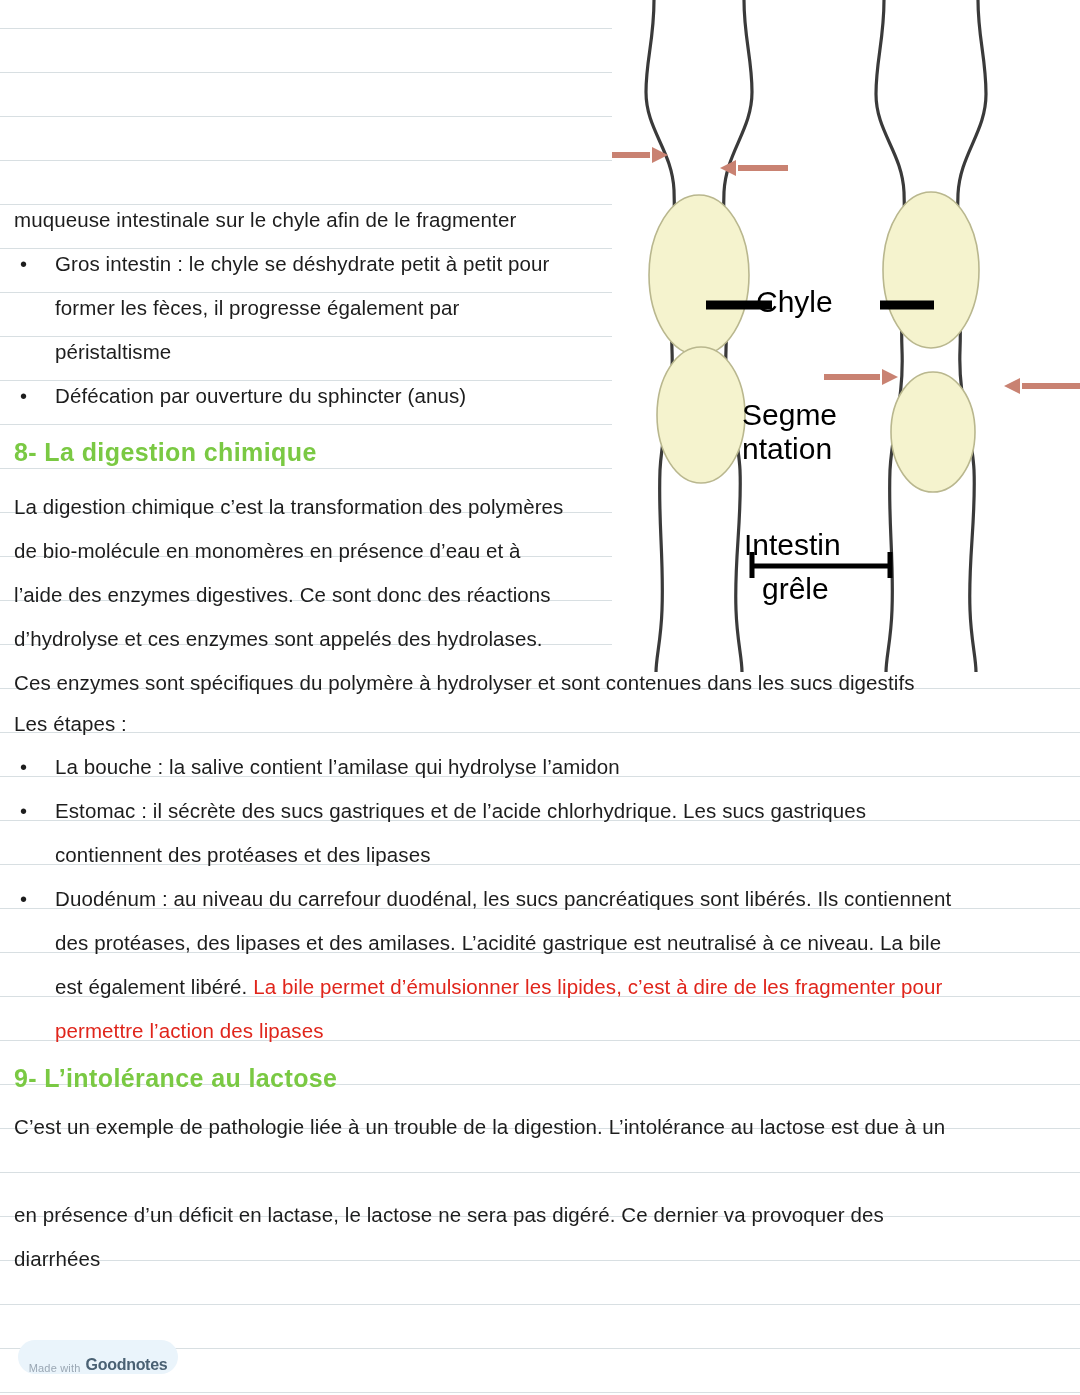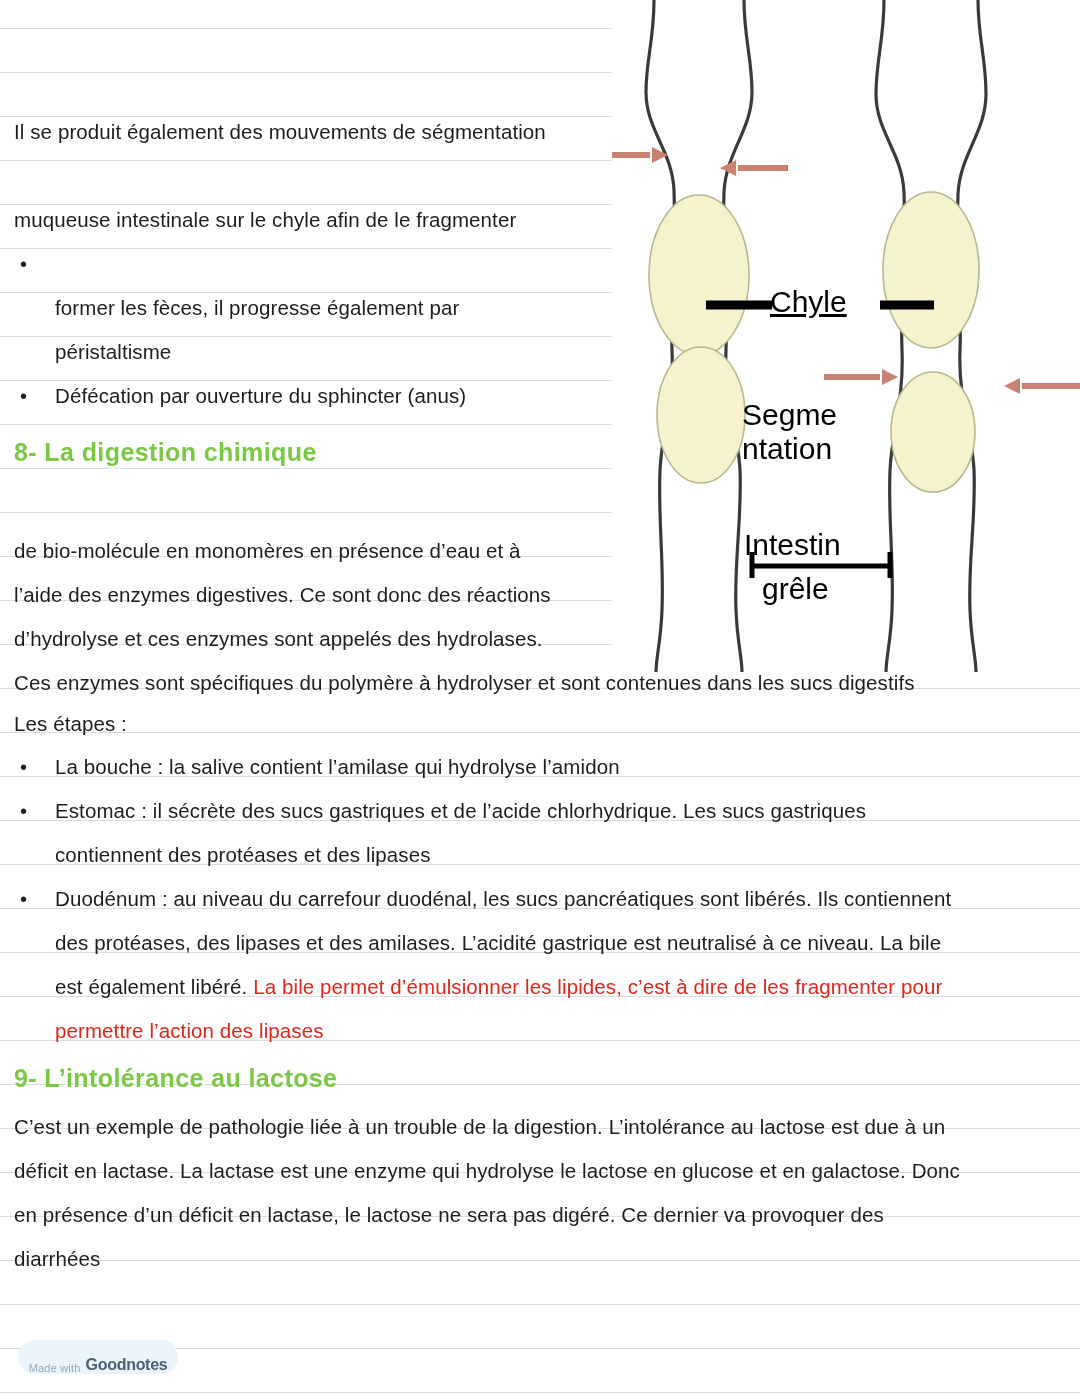--- a/index.html
+++ b/index.html
@@ -152,32 +152,33 @@
     <div class="rule" style="top: 1172px; background: rgb(216, 223, 226);"></div>
     <div class="rule" style="top: 1216px; background: rgb(216, 223, 226);"></div>
     <div class="rule" style="top: 1260px; background: rgb(216, 223, 226);"></div>
     <div class="rule" style="top: 1304px; background: rgb(216, 223, 226);"></div>
     <div class="rule" style="top: 1348px; background: rgb(216, 223, 226);"></div>
     <div class="rule" style="top: 1392px; background: rgb(216, 223, 226);"></div>
   </div>
 
 <div id="page">
 
-  <div class="txt" style="left:14px; top:110px;">Il se produit également des mouvements de ségmentation</div>
   <div class="txt" style="left:14px; top:198px;">muqueuse intestinale sur le chyle afin de le fragmenter</div>
 
   <div class="bullet" style="left:20px; top:242px;">•</div>
+  <div class="txt" style="left:55px; top:242px;">Gros intestin : le chyle se déshydrate petit à petit pour</div>
   <div class="txt" style="left:55px; top:286px;">former les fèces, il progresse également par</div>
   <div class="txt" style="left:55px; top:330px;">péristaltisme</div>
 
   <div class="bullet" style="left:20px; top:374px;">•</div>
   <div class="txt" style="left:55px; top:374px;">Défécation par ouverture du sphincter (anus)</div>
 
   <div class="heading" style="left:14px; top:430px;">8- La digestion chimique</div>
 
+  <div class="txt" style="left:14px; top:485px;">La digestion chimique c’est la transformation des polymères</div>
   <div class="txt" style="left:14px; top:529px;">de bio-molécule en monomères en présence d’eau et à</div>
   <div class="txt" style="left:14px; top:573px;">l’aide des enzymes digestives. Ce sont donc des réactions</div>
   <div class="txt" style="left:14px; top:617px;">d’hydrolyse et ces enzymes sont appelés des hydrolases.</div>
   <div class="txt" style="left:14px; top:661px;">Ces enzymes sont spécifiques du polymère à hydrolyser et sont contenues dans les sucs digestifs</div>
   <div class="txt" style="left:14px; top:702px;">Les étapes :</div>
 
   <div class="bullet" style="left:20px; top:745px;">•</div>
   <div class="txt" style="left:55px; top:745px;">La bouche : la salive contient l’amilase qui hydrolyse l’amidon</div>
 
   <div class="bullet" style="left:20px; top:789px;">•</div>
@@ -189,21 +190,20 @@
   <div class="txt" style="left:55px; top:965px;">
     <span>est également libéré. </span><span class="red">La bile permet d’émulsionner les lipides, c’est à dire de les fragmenter pour</span>
   </div>
 
   <div class="txt" style="left:55px; top:921px;">des protéases, des lipases et des amilases. L’acidité gastrique est neutralisé à ce niveau. La bile</div>
   <div class="txt red" style="left:55px; top:1009px;">permettre l’action des lipases</div>
 
   <div class="heading" style="left:14px; top:1056px;">9- L’intolérance au lactose</div>
 
   <div class="txt" style="left:14px; top:1105px;">C’est un exemple de pathologie liée à un trouble de la digestion. L’intolérance au lactose est due à un</div>
-  <div class="txt" style="left:14px; top:1149px;">déficit en lactase. La lactase est une enzyme qui hydrolyse le lactose en glucose et en galactose. Donc</div>
   <div class="txt" style="left:14px; top:1193px;">en présence d’un déficit en lactase, le lactose ne sera pas digéré. Ce dernier va provoquer des</div>
   <div class="txt" style="left:14px; top:1237px;">diarrhées</div>
 
   <div id="figure">
     <svg width="468" height="672" viewBox="0 0 468 672">
 
       <rect x="0" y="0" width="468" height="672" fill="#ffffff"></rect>
 
       <path d="M 42 0 C 42 40, 34 60, 34 92 C 34 130, 60 150, 62 190 C 64 250, 58 300, 60 350
                C 62 400, 50 430, 48 470 C 46 520, 52 560, 50 610 C 49 640, 44 658, 44 672" fill="none" stroke="#3a3a3a" stroke-width="3.2" stroke-linecap="round"></path>
@@ -240,21 +240,21 @@
       <polygon points="408,378 392,386 408,394" fill="#c98272"></polygon>
 
       <line x1="94" y1="305" x2="160" y2="305" stroke="#000" stroke-width="9"></line>
       <line x1="268" y1="305" x2="322" y2="305" stroke="#000" stroke-width="9"></line>
 
       <line x1="140" y1="566" x2="278" y2="566" stroke="#000" stroke-width="5"></line>
       <line x1="140" y1="552" x2="140" y2="578" stroke="#000" stroke-width="5"></line>
       <line x1="278" y1="552" x2="278" y2="578" stroke="#000" stroke-width="5"></line>
     </svg>
 
-    <div class="fig-label" style="left:158px; top:285px;text-decoration:underline;">Chyle</div>
+    <div class="fig-label" style="left:144px; top:285px;">Chyle</div>
     <div class="fig-label" style="left:130px; top:398px;">Segme</div>
     <div class="fig-label" style="left:130px; top:432px;">ntation</div>
     <div class="fig-label" style="left:132px; top:528px;">Intestin</div>
     <div class="fig-label" style="left:150px; top:572px;">grêle</div>
   </div>
 
   <div id="goodnotes-badge">
     <span class="made">Made with</span>
     <span class="brand">Goodnotes</span>
   </div>

